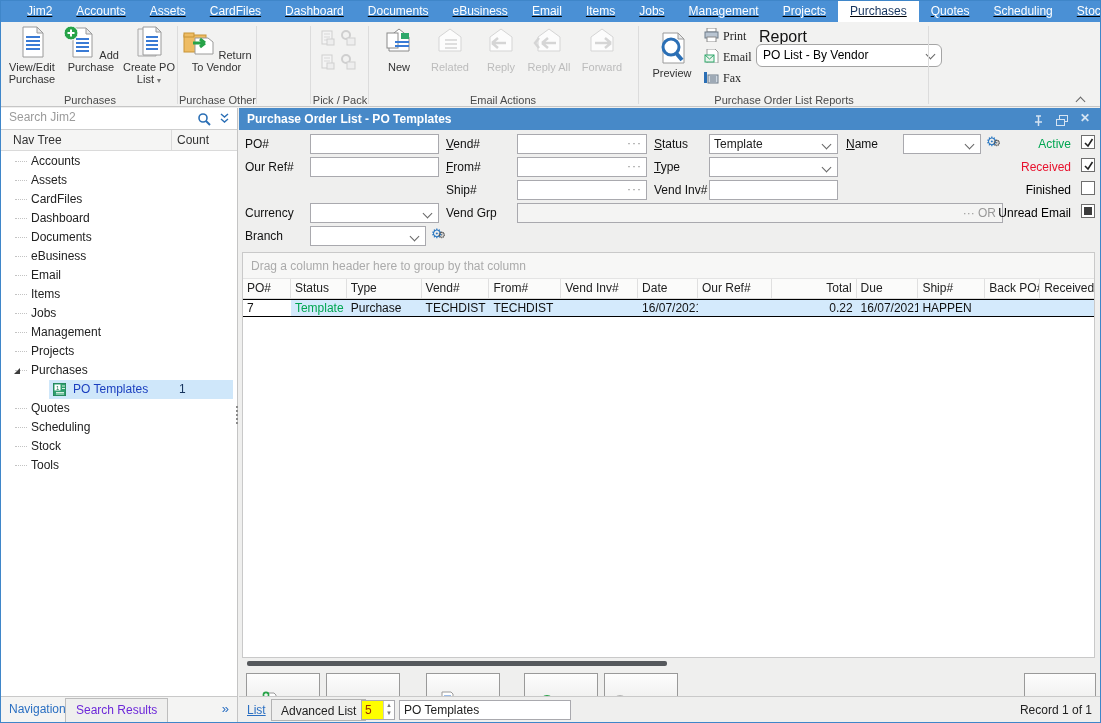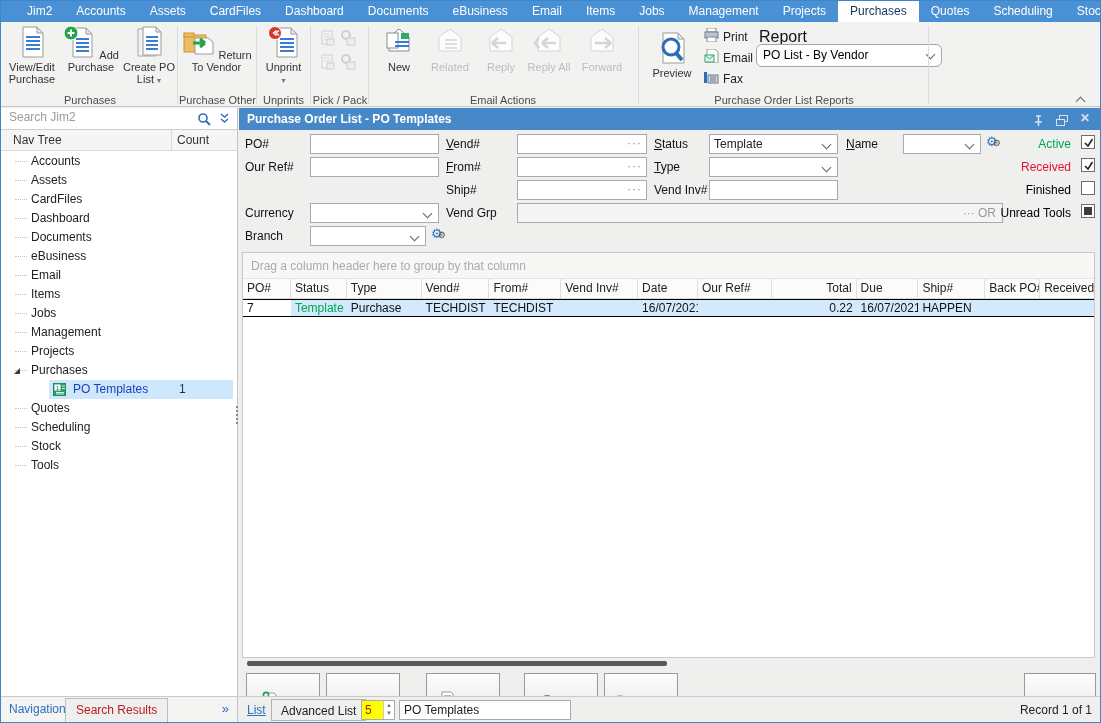--- a/index.html
+++ b/index.html
@@ -3,21 +3,21 @@
 <meta charset="utf-8">
 <style>
   * { box-sizing: border-box; margin:0; padding:0; }
   html,body { background:#d8d8d8; }
   body { font-family:"Liberation Sans", sans-serif; }
   #app { position:relative; width:1101px; height:723px; background:#efefee;
          border:1px solid #3f86c9; overflow:hidden; }
 
   
   #menubar { position:absolute; left:0; top:0; right:0; height:21px; background:#4a90d5;
-             display:flex; justify-content:space-between; padding:0 14px; }
+             display:flex; justify-content:space-between; padding:0 14px;text-decoration:underline; }
   .mtab { font-size:12px; color:#fff; line-height:21px; padding:0 12px; cursor:default; white-space:nowrap; }
   .mtab.active { background:#fff; color:#17355e; }
 
   
   #ribbon { position:absolute; left:0; top:21px; right:0; height:85px; background:#f2f2f1;
             border-bottom:1px solid #c6c6c6; }
   .rsep { position:absolute; top:4px; bottom:2px; width:1px; background:#dcdcdc; }
   .rgroup { position:absolute; top:0; height:85px; }
   .glabel { position:absolute; bottom:1px; left:0; right:0; text-align:center;
             font-size:11px; color:#4a4a4a; white-space:nowrap; }
@@ -60,21 +60,21 @@
           border-bottom:6px solid #3c3c3c; border-left:6px solid transparent; }
   .tchild { position:relative; height:19px; line-height:19px; cursor:pointer; }
   .tchild .hl { position:absolute; left:48px; right:4px; top:0; bottom:0; background:#cfe7fa; }
   .tchild .cicon { position:absolute; left:52px; top:3px; }
   .tchild .clabel { position:absolute; left:72px; color:#1b3fbf; }
   .tchild .ccount { position:absolute; left:178px; color:#17355e; }
   #sidebar-tabs { position:absolute; left:0; right:0; bottom:0; height:26px; background:#f4f4f3;
                   border-top:1px solid #c9c9c9; font-size:12px; }
   #tab-navigation { position:absolute; left:8px; top:5px; color:#2a6fc2; cursor:pointer; }
   #tab-search-results { position:absolute; left:64px; top:1px; height:24px; padding:4px 10px 0;
-                        background:#efefee; border:1px solid #bdbdbd; border-bottom:none; color:#b91c1c; cursor:pointer; }
+                        background:#efefee; border:1px solid #bdbdbd; border-bottom:none; color:#6d28d9; cursor:pointer; }
   #sidebar-tabs .more { position:absolute; right:8px; top:4px; color:#2a6fc2; cursor:pointer; font-size:13px; }
   #splitgrip { position:absolute; left:234px; top:296px; width:4px; cursor:col-resize; }
   #splitgrip i { display:block; width:2px; height:2px; background:#8a8a8a; margin:2px auto; }
 
   
   #panel { position:absolute; left:238px; top:0; right:0; bottom:0; background:#efefee; }
   #ptitle { position:absolute; left:0; top:0; right:0; height:22px; background:#4789c8; }
   #ptitle .t { position:absolute; left:8px; top:4px; font-size:12px; font-weight:bold; color:#fff; }
   .wicon { position:absolute; top:4px; cursor:pointer; }
 
@@ -215,39 +215,20 @@
                 <path d="M12 18h12m0 0l-5-4m5 4l-5 4" stroke="#27a348" stroke-width="3" fill="none"></path>
               </svg>
           </span>
           <span>Return To Vendor</span>
         </div>
       </div>
       <div class="glabel">Purchase Other</div>
     </div>
     <div class="rsep" style="left:255px"></div>
 
-    <div class="rgroup" style="left:257px;width:51px;">
-      <div class="bigbtns">
-        <div class="bigbtn" style="width:50px">
-          <span class="bicon">
-            <svg width="34" height="34">
-                <path d="M10 3h14l6 6v23H10z" fill="#fff" stroke="#9a9a9a"></path>
-                <path d="M24 3l6 6h-6z" fill="#e9e9e9" stroke="#9a9a9a"></path>
-                <g stroke="#3a7bd5" stroke-width="2">
-                  <path d="M13 14h14M13 18h14M13 22h14M13 26h14"></path>
-                </g>
-                <circle cx="8" cy="8" r="6.5" fill="#cf3a2b" stroke="#fff"></circle>
-                <path d="M9.5 5.5L6.5 8l3 2.5M12 5.5L9 8l3 2.5" stroke="#fff" stroke-width="1.4" fill="none"></path>
-              </svg>
-          </span>
-          <span>Unprint</span><br><span class="dd">▾</span>
-        </div>
-      </div>
-      <div class="glabel">Unprints</div>
-    </div>
     <div class="rsep" style="left:309px"></div>
 
     <div class="rgroup" style="left:311px;width:56px;">
       <div style="display:flex;flex-wrap:wrap;width:40px;margin:8px auto 0;gap:4px;">
         <span><svg width="16" height="16">
               <rect x="2" y="1" width="10" height="13" fill="#f4f4f4" stroke="#cfcfcf"></rect>
               <path d="M4 4h6M4 7h6M4 10h6" stroke="#d8d8d8"></path>
               <rect x="7" y="9" width="7" height="6" fill="#eee" stroke="#cfcfcf"></rect>
             </svg></span>
         <span><svg width="16" height="16">
@@ -327,21 +308,21 @@
         <span class="bicon">
           <svg width="34" height="34">
               <path d="M8 2h15l6 6v24H8z" fill="#fff" stroke="#9a9a9a"></path>
               <path d="M23 2l6 6h-6z" fill="#e9e9e9" stroke="#9a9a9a"></path>
               <circle cx="16" cy="16" r="8" fill="none" stroke="#2b6fb5" stroke-width="3"></circle>
               <path d="M21 22l6 7" stroke="#2b6fb5" stroke-width="4"></path>
             </svg>
         </span>
         <span>Preview</span>
       </div>
-      <div style="position:absolute;left:64px;top:4px;">
+      <div style="position:absolute;left:64px;top:4px;font-family:Liberation Serif, serif;">
         <div class="smallbtn">
           <span><svg width="15" height="14">
                 <rect x="3" y="0" width="9" height="4" fill="#fff" stroke="#8a8a8a"></rect>
                 <rect x="1" y="4" width="13" height="6" fill="#b9c5d2" stroke="#6f7c8a"></rect>
                 <rect x="3" y="9" width="9" height="5" fill="#fff" stroke="#8a8a8a"></rect>
               </svg></span>
           <span>Print</span>
         </div>
         <div class="smallbtn">
           <span><svg width="15" height="14">
@@ -512,21 +493,21 @@
             </svg>
           </span>
         <span class="cbl" style="left:692px;top:30px;color:#e8112d;">Received</span>
         <span class="cbox" style="left:842px;top:28px;">
             <svg width="11" height="11">
               <path d="M2 6l3 3 4.5-7" stroke="#222" stroke-width="1.6" fill="none"></path>
             </svg>
           </span>
         <span class="cbl" style="left:692px;top:53px;">Finished</span>
         <span class="cbox" style="left:842px;top:51px;"></span>
-        <span class="cbl" style="left:692px;top:76px;">Unread Tools</span>
+        <span class="cbl" style="left:692px;top:76px;">Unread Email</span>
         <span class="cbox" style="left:842px;top:74px;">
             <span class="part"></span>
           </span>
       </div>
 
       <div id="grid">
         <div id="draghint">Drag a column header here to group by that column</div>
         <div class="gh">
           <span class="c" style="width:48px">PO#</span>
           <span class="c" style="width:56px">Status</span>

